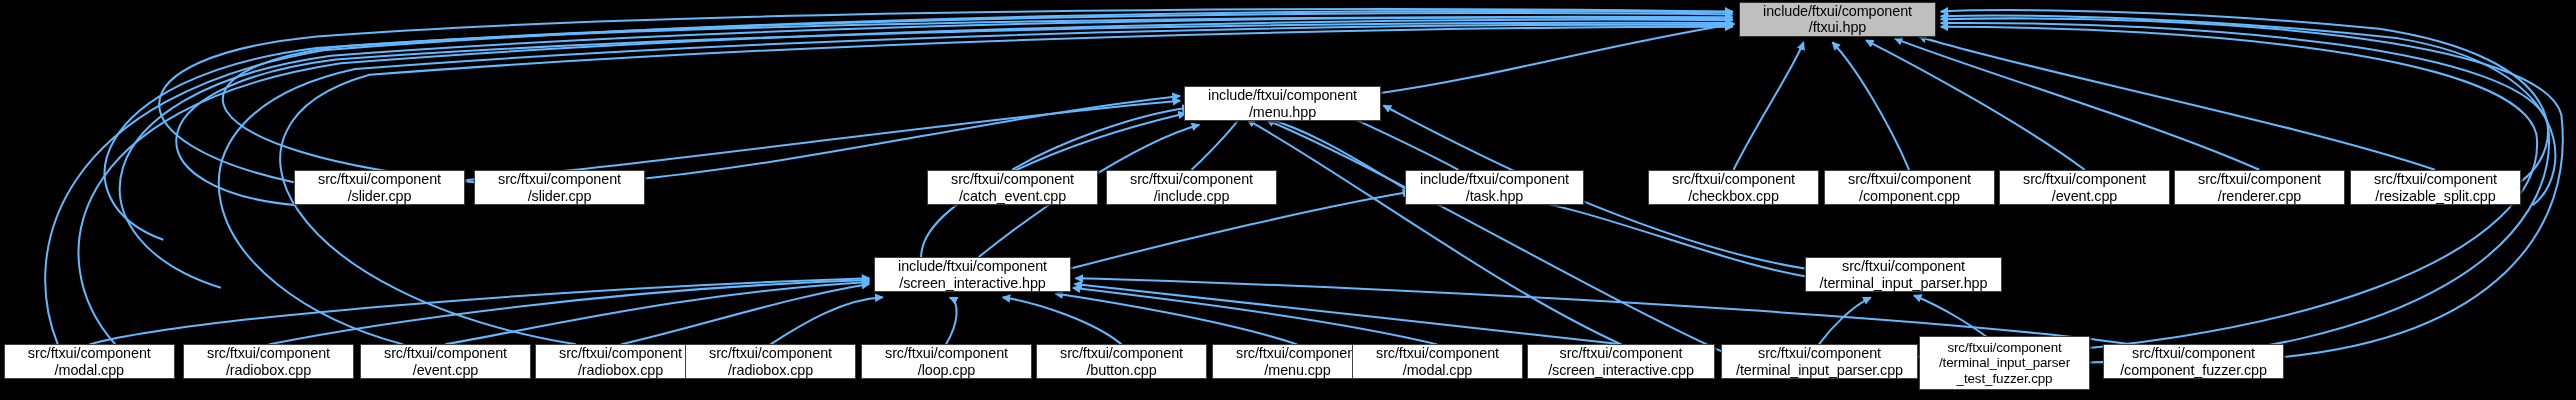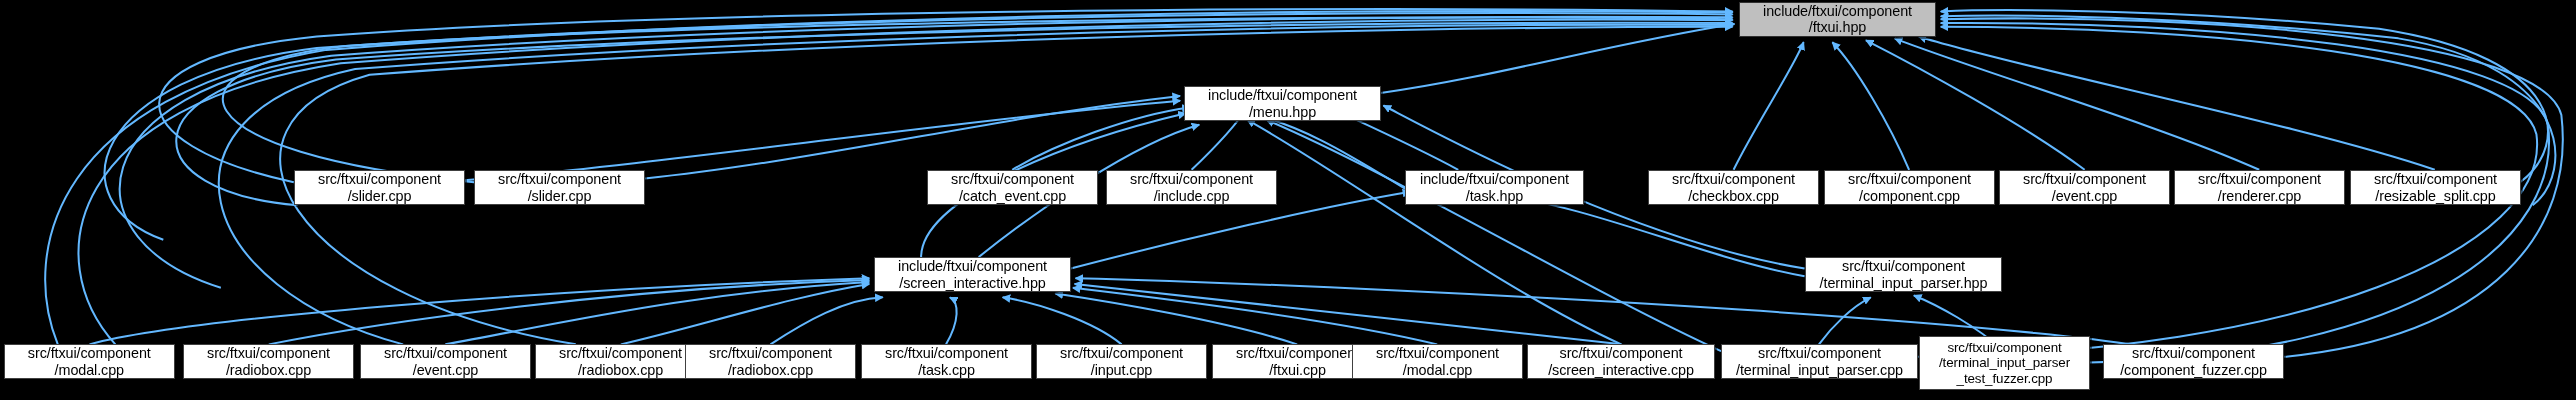--- a/index.html
+++ b/index.html
@@ -122,22 +122,22 @@
     <div class="node" style="left: 1999px; top: 170px; width: 171px; height: 35px;"><span class="l1">src/ftxui/component</span><span class="l2">/event.cpp</span></div>
     <div class="node" style="left: 2174px; top: 170px; width: 171px; height: 35px;"><span class="l1">src/ftxui/component</span><span class="l2">/renderer.cpp</span></div>
     <div class="node" style="left: 2350px; top: 170px; width: 171px; height: 35px;"><span class="l1">src/ftxui/component</span><span class="l2">/resizable_split.cpp</span></div>
     <div class="node" style="left: 874px; top: 257px; width: 197px; height: 35px;"><span class="l1">include/ftxui/component</span><span class="l2">/screen_interactive.hpp</span></div>
     <div class="node" style="left: 1805px; top: 257px; width: 197px; height: 35px;"><span class="l1">src/ftxui/component</span><span class="l2">/terminal_input_parser.hpp</span></div>
     <div class="node" style="left: 3.8px; top: 344px; width: 171px; height: 35px;"><span class="l1">src/ftxui/component</span><span class="l2">/modal.cpp</span></div>
     <div class="node" style="left: 183px; top: 344px; width: 171px; height: 35px;"><span class="l1">src/ftxui/component</span><span class="l2">/radiobox.cpp</span></div>
     <div class="node" style="left: 360px; top: 344px; width: 171px; height: 35px;"><span class="l1">src/ftxui/component</span><span class="l2">/event.cpp</span></div>
     <div class="node" style="left: 535px; top: 344px; width: 171px; height: 35px;"><span class="l1">src/ftxui/component</span><span class="l2">/radiobox.cpp</span></div>
     <div class="node" style="left: 685px; top: 344px; width: 171px; height: 35px;"><span class="l1">src/ftxui/component</span><span class="l2">/radiobox.cpp</span></div>
-    <div class="node" style="left: 861px; top: 344px; width: 171px; height: 35px;"><span class="l1">src/ftxui/component</span><span class="l2">/task.cpp</span></div>
-    <div class="node" style="left: 1036px; top: 344px; width: 171px; height: 35px;"><span class="l1">src/ftxui/component</span><span class="l2">/input.cpp</span></div>
-    <div class="node" style="left: 1212px; top: 344px; width: 171px; height: 35px;"><span class="l1">src/ftxui/component</span><span class="l2">/ftxui.cpp</span></div>
+    <div class="node" style="left: 861px; top: 344px; width: 171px; height: 35px;"><span class="l1">src/ftxui/component</span><span class="l2">/loop.cpp</span></div>
+    <div class="node" style="left: 1036px; top: 344px; width: 171px; height: 35px;"><span class="l1">src/ftxui/component</span><span class="l2">/button.cpp</span></div>
+    <div class="node" style="left: 1212px; top: 344px; width: 171px; height: 35px;"><span class="l1">src/ftxui/component</span><span class="l2">/menu.cpp</span></div>
     <div class="node" style="left: 1352px; top: 344px; width: 171px; height: 35px;"><span class="l1">src/ftxui/component</span><span class="l2">/modal.cpp</span></div>
     <div class="node" style="left: 1527px; top: 344px; width: 188px; height: 35px;"><span class="l1">src/ftxui/component</span><span class="l2">/screen_interactive.cpp</span></div>
     <div class="node" style="left: 1721px; top: 344px; width: 197px; height: 35px;"><span class="l1">src/ftxui/component</span><span class="l2">/terminal_input_parser.cpp</span></div>
     <div class="node" style="left: 1919px; top: 336px; width: 171px; height: 54px; font-size: 13.4px; line-height: 15.4px;"><span class="l1">src/ftxui/component</span><span class="l2">/terminal_input_parser</span><span class="l3">_test_fuzzer.cpp</span></div>
     <div class="node" style="left: 2103px; top: 344px; width: 181px; height: 35px;"><span class="l1">src/ftxui/component</span><span class="l2">/component_fuzzer.cpp</span></div>
   </div>
 
 
 </body></html>

